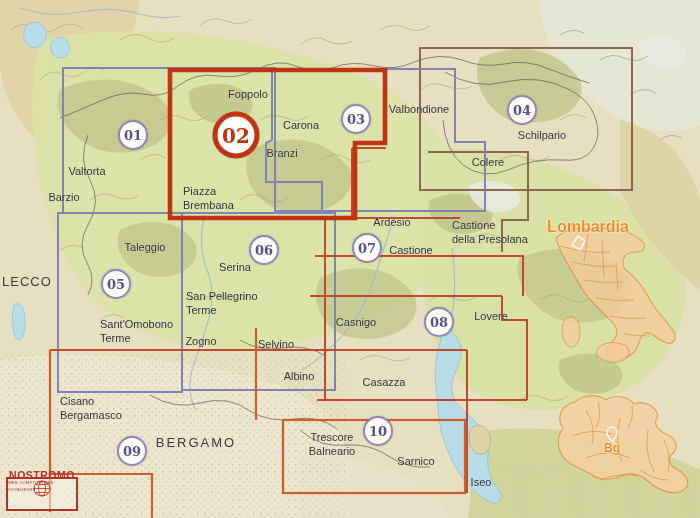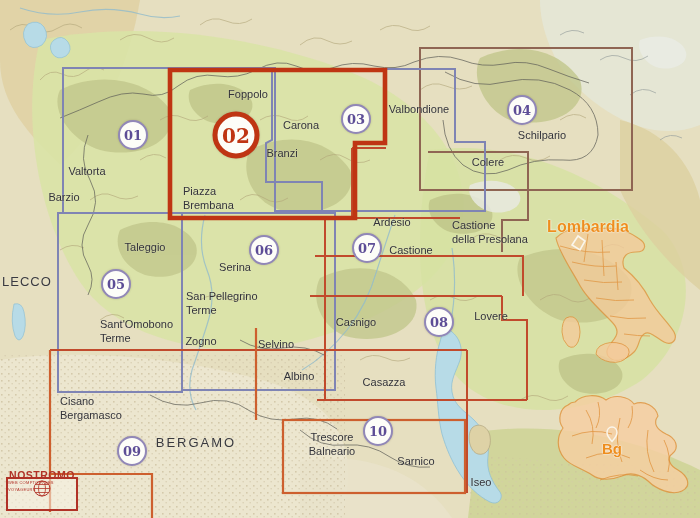--- a/index.html
+++ b/index.html
@@ -268,21 +268,21 @@
 Bergamasco</div>
   <div class="place" style="left:332px;top:444px;">Trescore
 Balneario</div>
   <div class="place" style="left:416px;top:461px;">Sarnico</div>
   <div class="place" style="left:481px;top:471px;margin-top:11px;">Iseo</div>
 
   <div class="city edge" style="left:2px;top:281px;">LECCO</div>
   <div class="city" style="left:196px;top:442px;">BERGAMO</div>
 
   <div class="rlabel" style="left:588px;top:227px;">Lombardia</div>
-  <div class="rlabel" style="left:612px;top:448px;font-size:15px;">Bg</div>
+  <div class="rlabel" style="left:612px;top:448px;font-size:12px;">Bg</div>
 
   <div id="logo">
     <svg class="globe" width="26" height="17" viewBox="0 0 26 17">
       <ellipse cx="13" cy="8.5" rx="8" ry="7.5" fill="none" stroke="#b13227" stroke-width="1"></ellipse>
       <ellipse cx="13" cy="8.5" rx="3.5" ry="7.5" fill="none" stroke="#b13227" stroke-width=".8"></ellipse>
       <line x1="5" y1="8.5" x2="21" y2="8.5" stroke="#b13227" stroke-width=".8"></line>
       <line x1="6.5" y1="4.5" x2="19.5" y2="4.5" stroke="#b13227" stroke-width=".8"></line>
       <line x1="6.5" y1="12.5" x2="19.5" y2="12.5" stroke="#b13227" stroke-width=".8"></line>
     </svg>
     <div class="lg-title">NOSTROMO</div>

